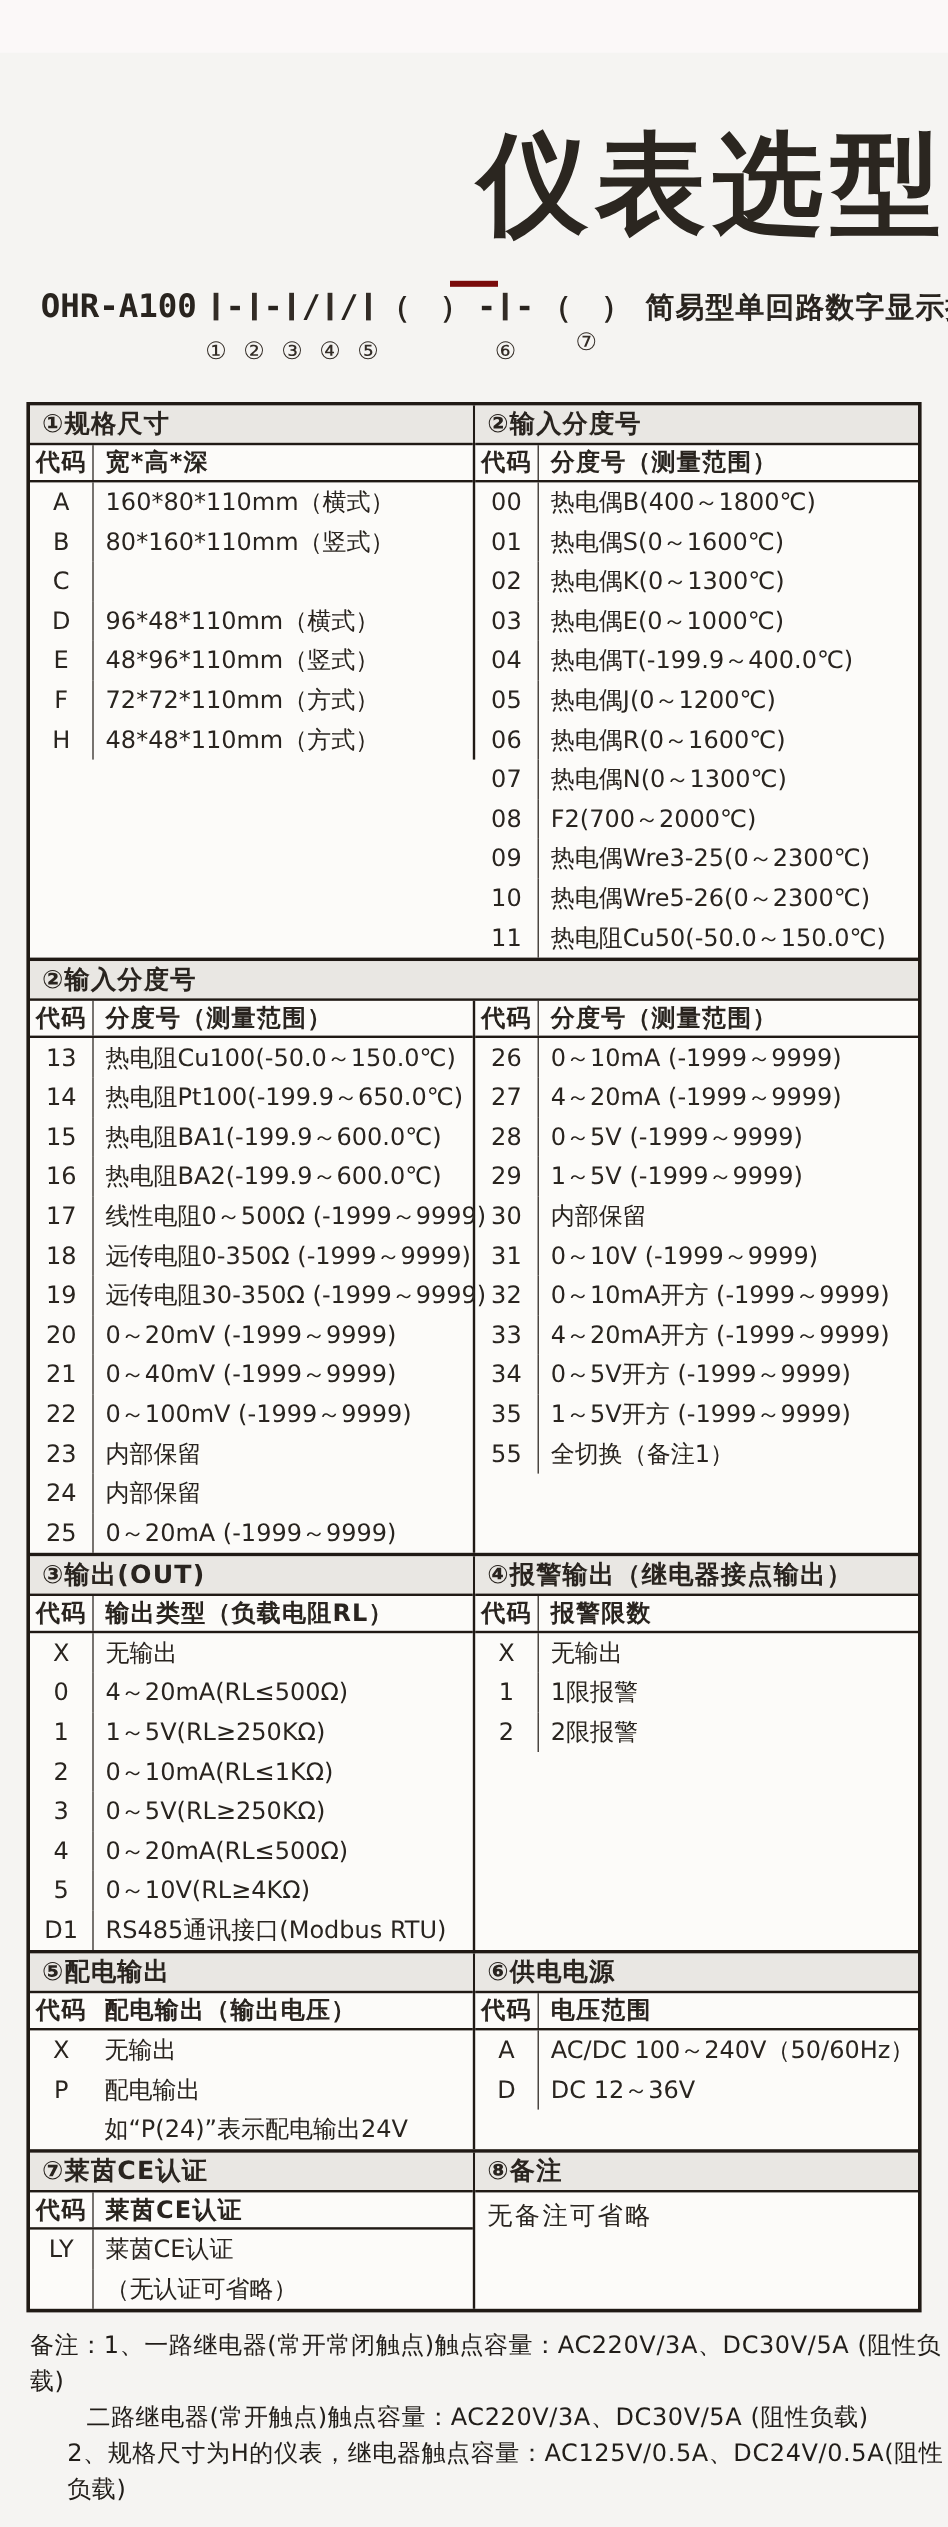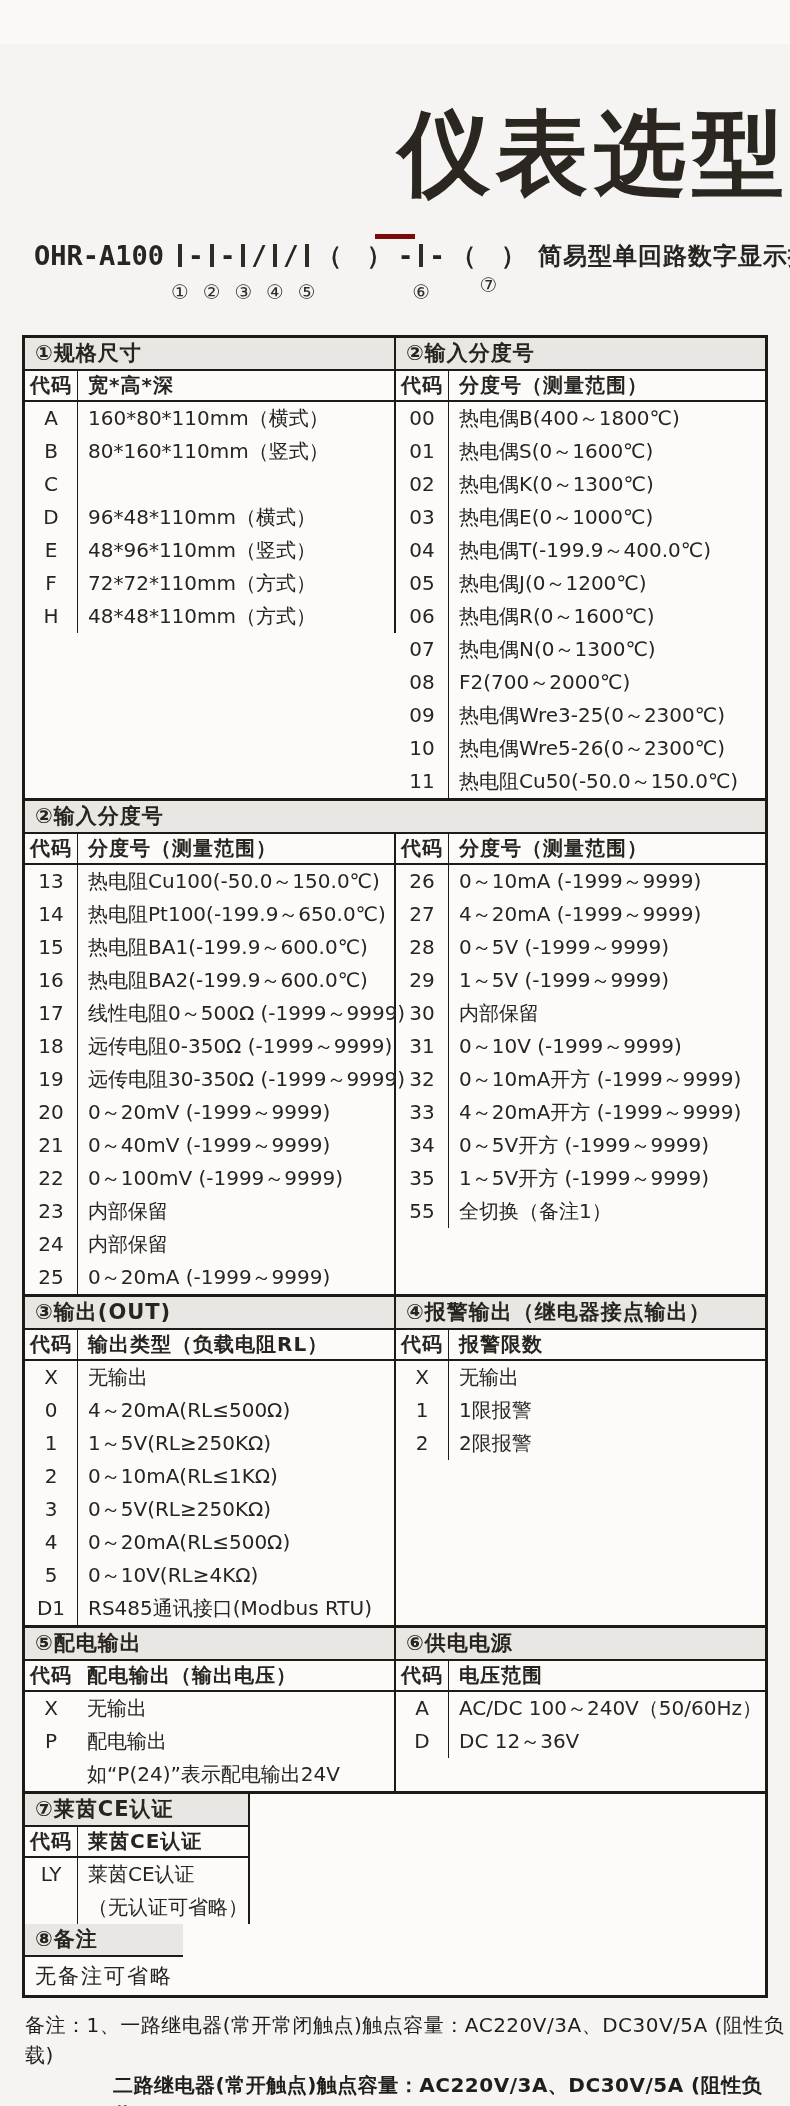--- a/index.html
+++ b/index.html
@@ -17,42 +17,42 @@
   .boxglyph{width:21px;height:25px;border:2px solid #332c26;background:transparent;}
   .msep{font-size:26px;vertical-align:middle;margin:0 2px;
         font-family:"DejaVu Sans Mono","Liberation Mono",monospace;}
   .parentext{font-size:25px;vertical-align:middle;}
   .msub{position:absolute;top:34px;left:50%;transform:translateX(-50%);
         font-size:20px;font-weight:normal;color:#332c26;}
   .msuf{font-size:24px;vertical-align:middle;margin-left:8px;letter-spacing:1px;}
   
   .tbl{width:740px;margin:10px auto 0;border:3px solid #201a15;background:#fcfbf9;}
   .tbl>.bandsec{border-bottom:3px solid #201a15;}
-  .tbl>.bandsec:last-child{border-bottom:none;flex-direction:column;}
+  .tbl>.bandsec:last-child{border-bottom:none;}
   .band{display:flex;align-items:flex-start;}
   .half{flex:1 1 0;display:flex;flex-direction:column;min-width:0;}
   .half.left{border-right:2px solid #201a15;}
   .sec-head{height:31px;background:#e9e7e3;border-bottom:2px solid #201a15;
             font-weight:bold;font-size:21px;line-height:31px;padding-left:10px;letter-spacing:1px;}
   .col-head{display:flex;height:29px;border-bottom:2px solid #201a15;
             font-weight:bold;font-size:20px;line-height:29px;letter-spacing:1px;}
   .col-head .code{width:52px;flex:0 0 52px;text-align:center;border-right:1px solid #201a15;}
   .col-head .desc{padding-left:10px;white-space:nowrap;}
   .nodiv .code{border-right:none !important;}
   .body{flex:1 1 auto;display:flex;flex-direction:column;font-size:20px;}
   .row{display:flex;height:33px;line-height:33px;}
   .row .code{width:52px;flex:0 0 52px;text-align:center;border-right:1px solid #201a15;}
   .row .desc{padding-left:10px;white-space:nowrap;}
   .row.fill{height:auto;min-height:0;flex:1 1 auto;}
   .content{padding:5px 10px;font-size:21px;letter-spacing:2px;}
   .gap{flex:1 1 auto;}
   
   .notes{margin-top:12px;font-size:20px;line-height:30px;letter-spacing:0.5px;color:#211d19;}
   .note-l1{padding-left:25px;}
-  .note-l2{padding-left:113px;font-weight:bold;}
+  .note-l2{padding-left:72px;}
   .note-l3{padding-left:56px;}
 </style>
 </head>
 <body>
 
 <div class="page">
   <div class="topband"></div>
 
   <h1 class="title">仪表选型</h1>
   <div class="dash"></div>

